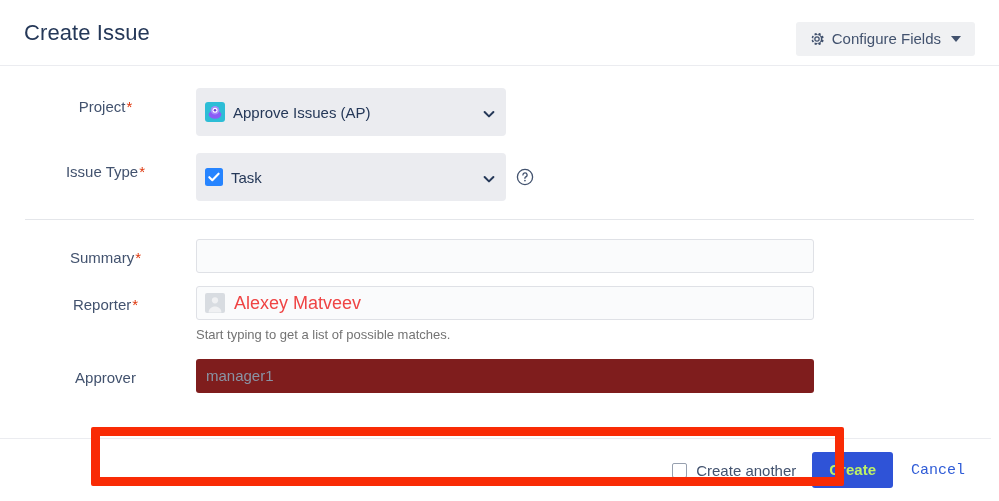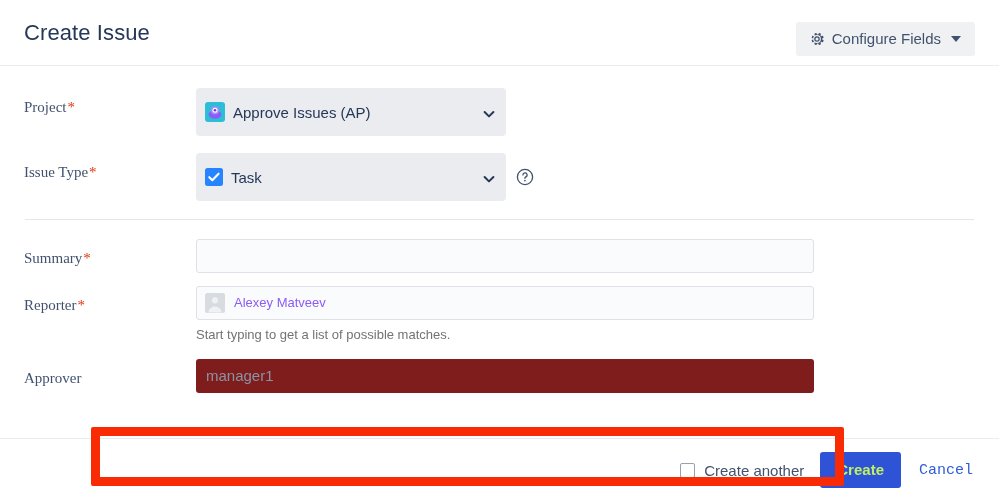--- a/index.html
+++ b/index.html
@@ -68,28 +68,27 @@
     height: 372px;
   }
   .field-row {
     display: flex;
     align-items: flex-start;
     padding: 0 24px;
   }
   .field-label {
     width: 172px;
     min-width: 172px;
-    text-align: left;
+    text-align: center;
     padding-right: 9px;
     font-size: 15px;
     color: #42526e;
     line-height: 20px;
     padding-top: 9px;
     white-space: nowrap;
-    font-family: Liberation Serif, serif;
   }
   .req {
     color: #de350b;
     font-size: 15px;
     margin-left: 1px;
     vertical-align: baseline;
   }
   .field-control { flex: 1; min-width: 0; }
 
   
@@ -146,21 +145,21 @@
     color: #253858;
   }
   .text-input.with-avatar { padding-left: 8px; }
   .avatar-sq {
     width: 20px; height: 20px;
     flex: none;
     margin-right: 9px;
     border-radius: 2px;
     display: block;
   }
-  .input-value { font-size: 13px; color: #8b5cf6; line-height: 20px; }
+  .input-value { font-size: 18px; color: #ef4444; line-height: 20px; }
   .input-placeholder { font-size: 15px; color: #8993a4; line-height: 20px; }
 
   .helper-text {
     font-size: 13px;
     color: #737373;
     padding-top: 7px;
     line-height: 16px;
   }
 
   
@@ -185,21 +184,21 @@
     height: 59px;
     border: 9px solid #f92b05;
     border-radius: 2px;
     pointer-events: none;
     z-index: 40;
   }
 
   
   .dialog-footer {
     position: absolute;
-    left: 0; right: 0; bottom: 0;
+    left: 0; right: 8px; bottom: 0;
     height: 63px;
     border-top: 1px solid #ebecf0;
     display: flex;
     align-items: center;
     justify-content: flex-end;
     gap: 16px;
     padding: 12px 24px;
     background: #ffffff;
   }
   .create-another {

